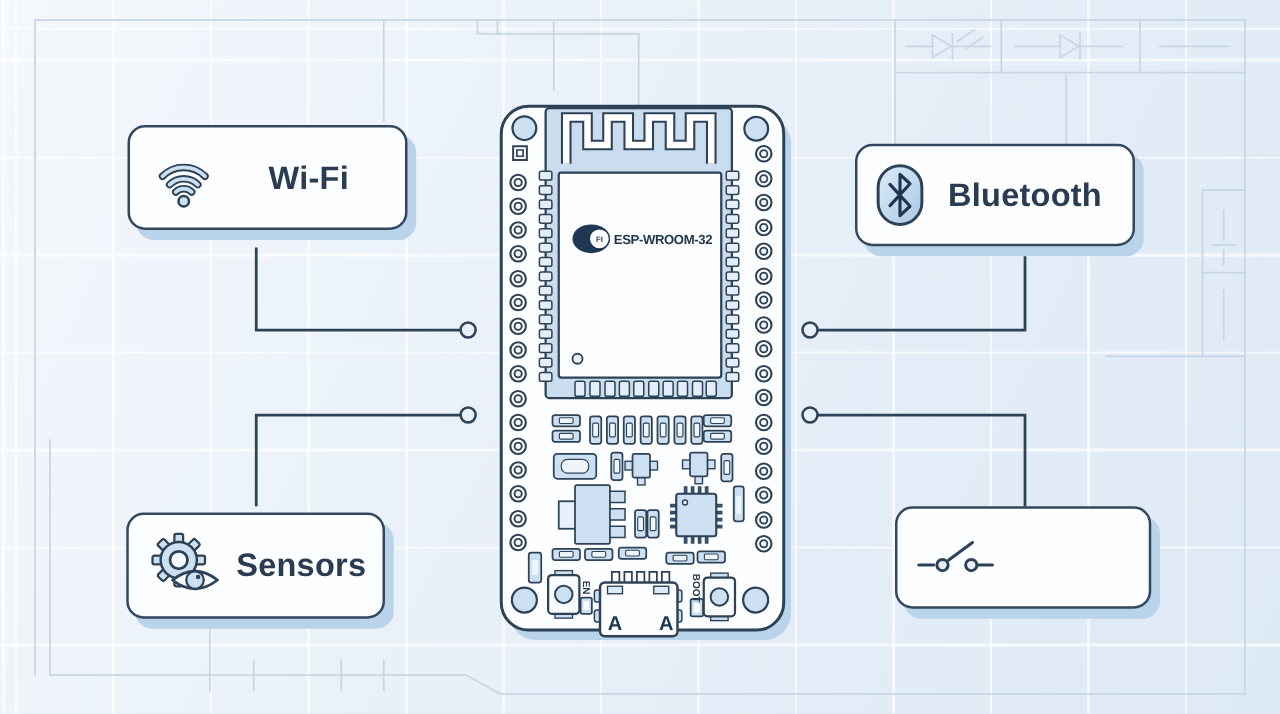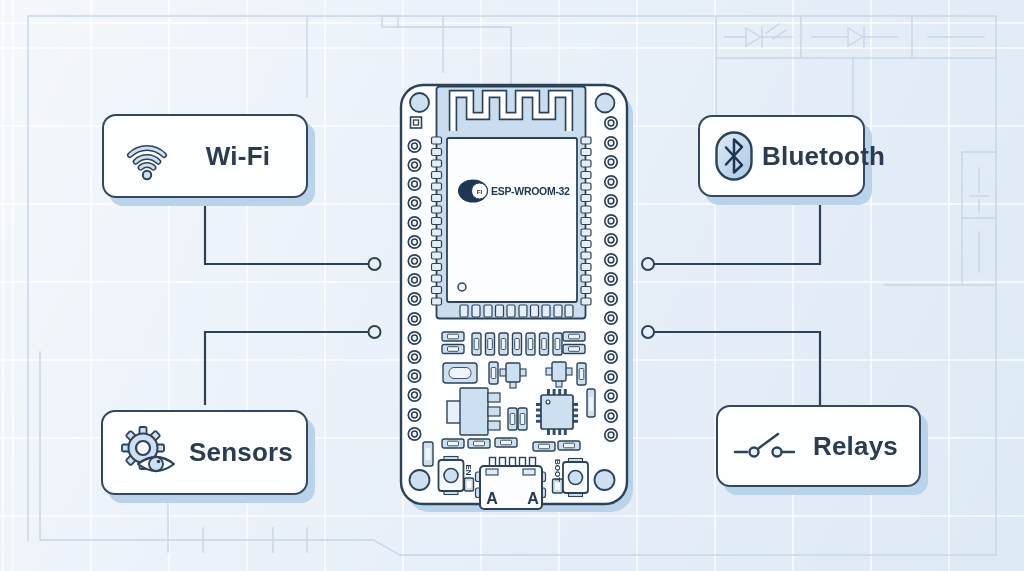--- a/index.html
+++ b/index.html
@@ -280,36 +280,36 @@
       <rect x="141.5" y="389" width="5" height="9.5" rx="2" fill="#cde0f2" stroke="#2e4257" stroke-width="1.2"></rect>
       <rect x="141.5" y="405" width="5" height="9.5" rx="2" fill="#cde0f2" stroke="#2e4257" stroke-width="1.2"></rect>
       <rect x="81" y="383" width="62" height="43" rx="4" fill="#fbfdff" stroke="#2e4257" stroke-width="2"></rect>
       <rect x="87" y="386" width="12" height="6" fill="#dcebf7" stroke="#2e4257" stroke-width="1.1"></rect>
       <rect x="124" y="386" width="12" height="6" fill="#dcebf7" stroke="#2e4257" stroke-width="1.1"></rect>
       <text class="btxt" x="93" y="421" font-size="16" text-anchor="middle">A</text>
       <text class="btxt" x="134" y="421" font-size="16" text-anchor="middle">A</text>
     </g>
   </svg>
 
-  <div class="callout" style="left:102px;top:114px;width:206px;height:84px">
+  <div class="callout" style="left:102px;top:100px;width:224px;height:84px">
     <span class="icon">
       <svg width="58" height="54" viewBox="0 0 56 54">
         <path d="M11,26 A24,24 0 0 1 45,26" fill="none" stroke="#2e4257" stroke-width="6" stroke-linecap="round"></path>
         <path d="M11,26 A24,24 0 0 1 45,26" fill="none" stroke="#cde0f2" stroke-width="3" stroke-linecap="round"></path>
         <path d="M16.7,32.7 A16,16 0 0 1 39.3,32.7" fill="none" stroke="#2e4257" stroke-width="6" stroke-linecap="round"></path>
         <path d="M16.7,32.7 A16,16 0 0 1 39.3,32.7" fill="none" stroke="#cde0f2" stroke-width="3" stroke-linecap="round"></path>
         <path d="M21.6,38.6 A9,9 0 0 1 34.4,38.6" fill="none" stroke="#2e4257" stroke-width="6" stroke-linecap="round"></path>
         <path d="M21.6,38.6 A9,9 0 0 1 34.4,38.6" fill="none" stroke="#cde0f2" stroke-width="3" stroke-linecap="round"></path>
         <circle cx="28" cy="46" r="4.2" fill="#cde0f2" stroke="#2e4257" stroke-width="2"></circle>
       </svg>
     </span>
     <span class="callout-label">Wi-Fi</span>
   </div>
 
-  <div class="callout" style="left:698px;top:115px;width:167px;height:82px">
+  <div class="callout" style="left:684px;top:115px;width:224px;height:82px">
     <span class="icon">
       <svg width="40" height="54" viewBox="0 0 40 54">
         <defs>
           <linearGradient id="btg" x1="0" y1="0" x2="1" y2="1">
             <stop offset="0" stop-color="#ddebf7"></stop>
               <stop offset="1" stop-color="#a9c9e6"></stop>
           </linearGradient>
         </defs>
         <rect x="2.5" y="3.5" width="35" height="47" rx="17.5" fill="url(#btg)" stroke="#2e4257" stroke-width="2.4"></rect>
         <path d="M12,18.5 L28,36 L20,43.5 L20,10.5 L28,18 L12,35.5" fill="none" stroke="#1f3450" stroke-width="2.5" stroke-linejoin="round" stroke-linecap="round"></path>
@@ -348,16 +348,15 @@
   <div class="callout" style="left:716px;top:405px;width:205px;height:82px">
     <span class="icon">
       <svg width="66" height="40" viewBox="0 0 66 40">
         <path class="ic" d="M3,26 H15"></path>
         <circle cx="22" cy="26" r="4.5" fill="#e8f1f9" stroke="#2e4257" stroke-width="2.4"></circle>
         <path class="ic" d="M27,22 L46,8"></path>
         <circle cx="45" cy="26" r="4.5" fill="#e8f1f9" stroke="#2e4257" stroke-width="2.4"></circle>
         <path class="ic" d="M50,26 H62"></path>
       </svg>
     </span>
-    <span class="callout-label">Relays</span>
   </div>
 
 </div>
 
 </body></html>

